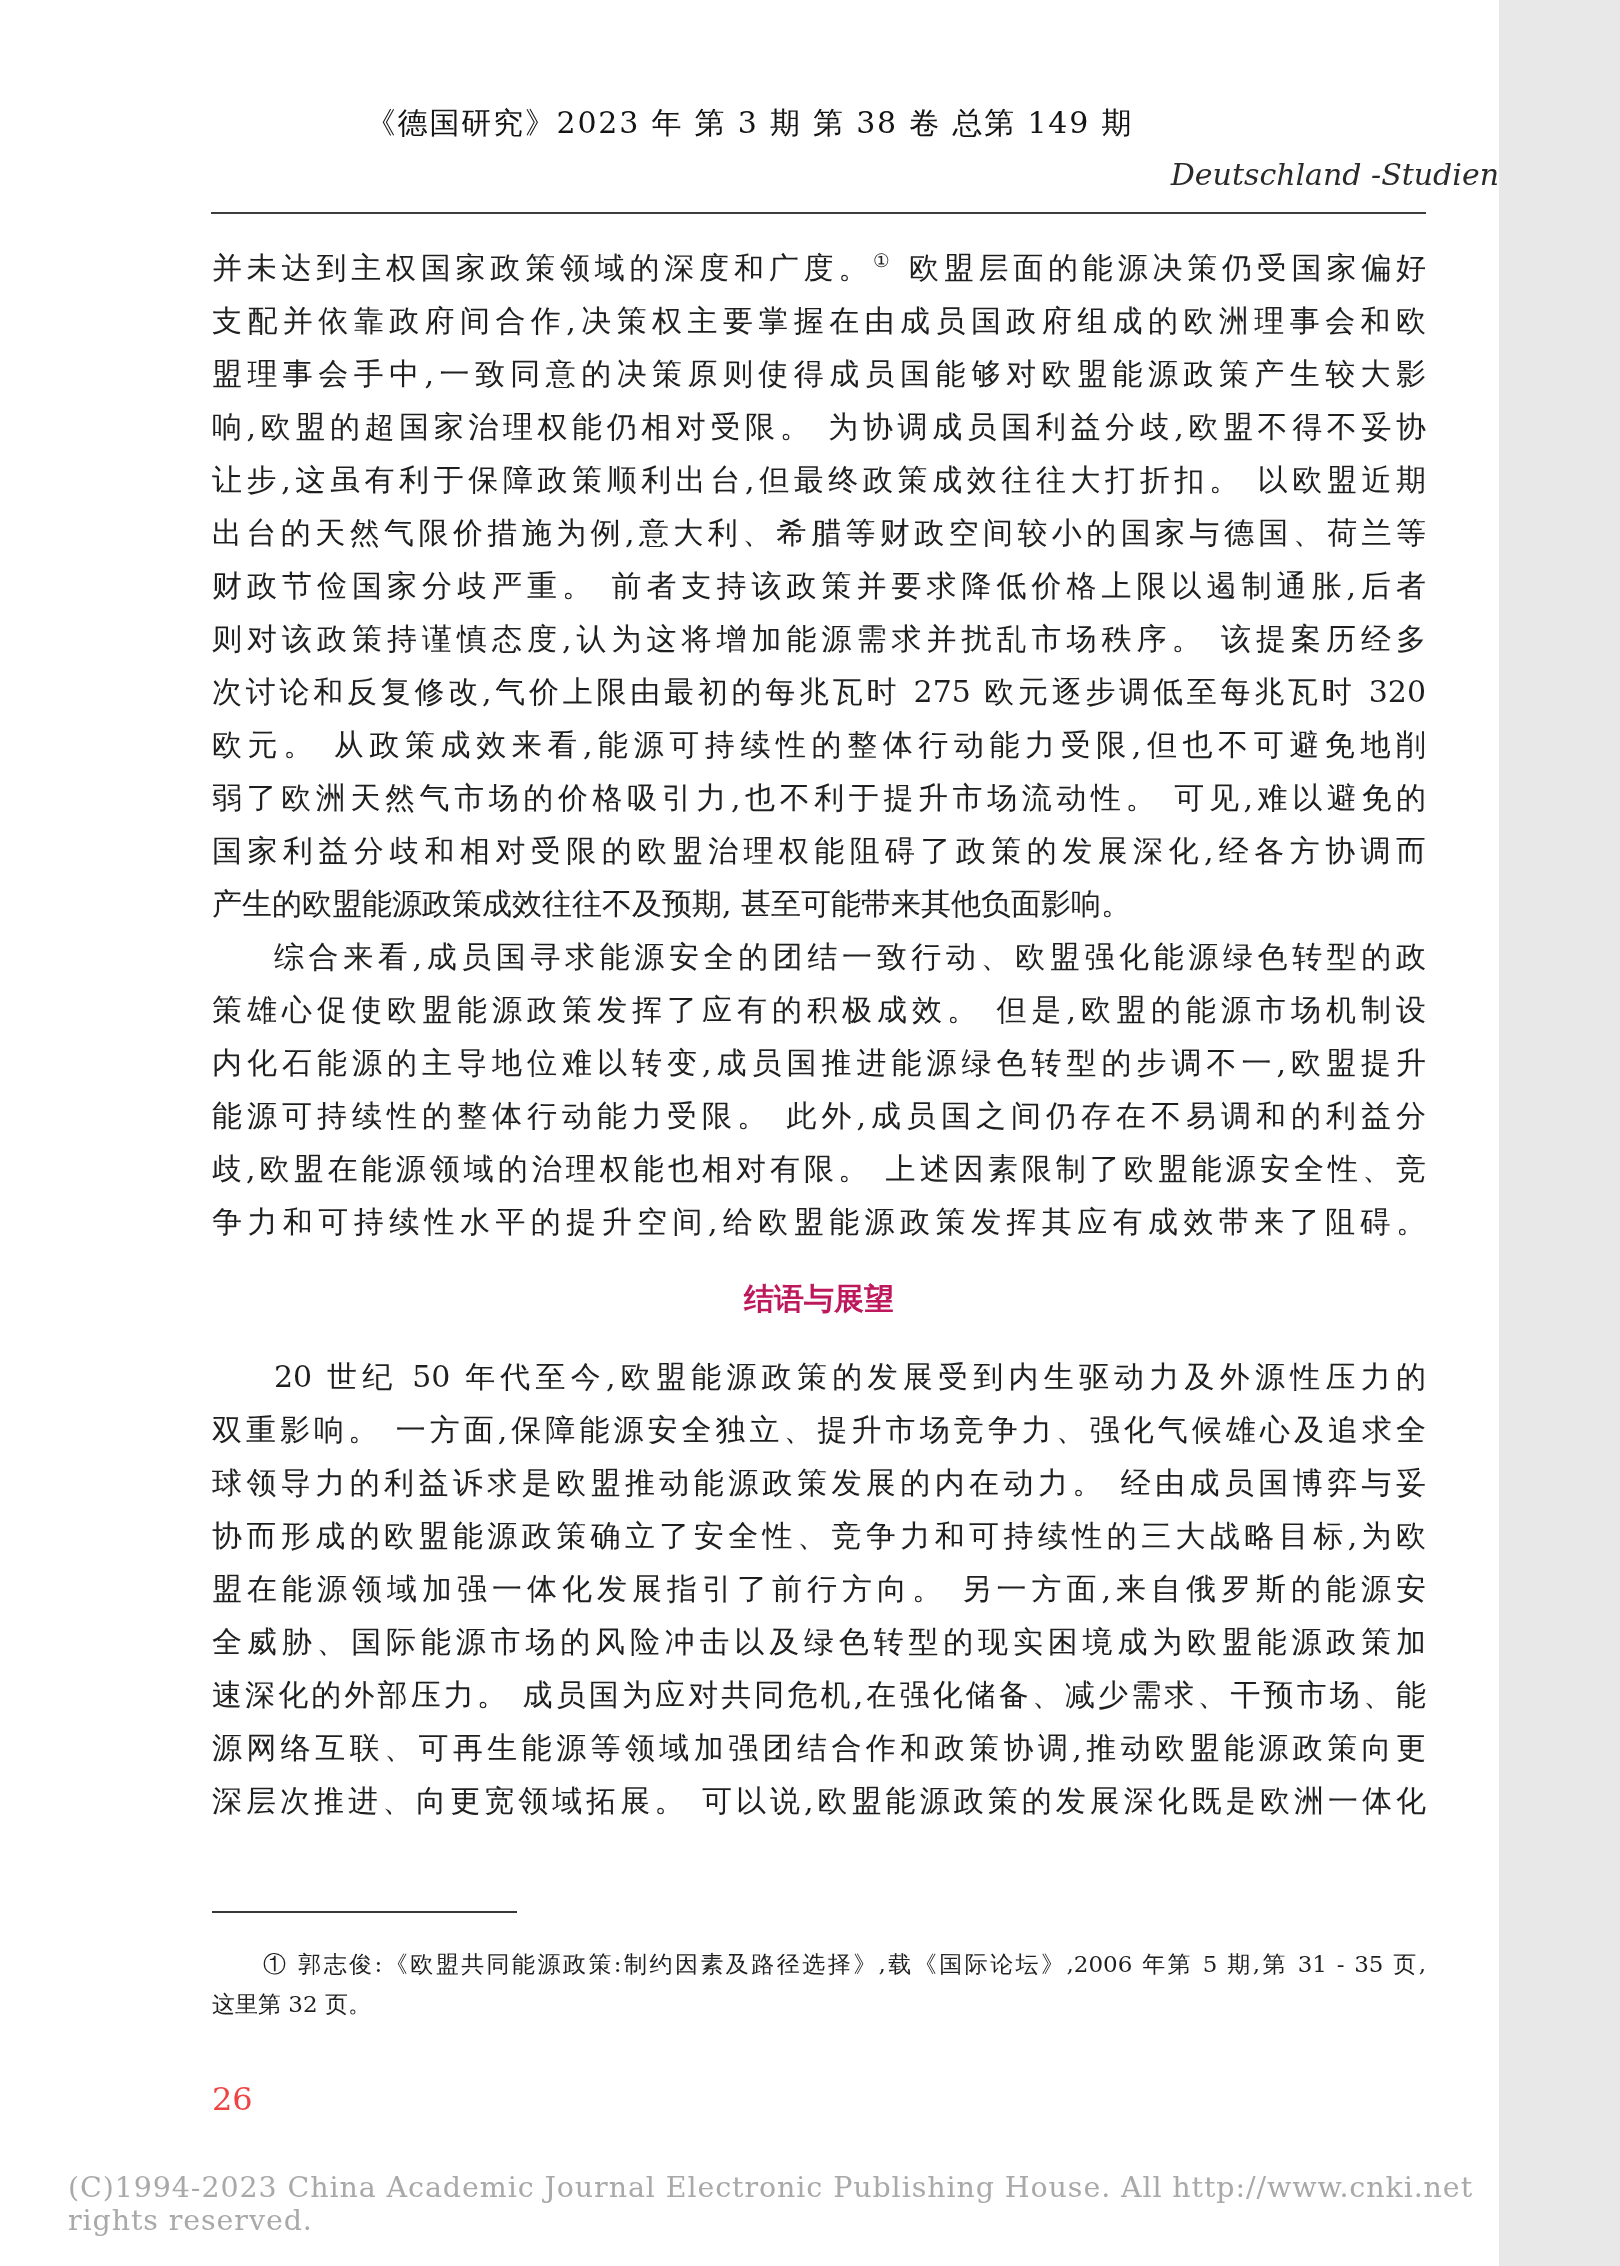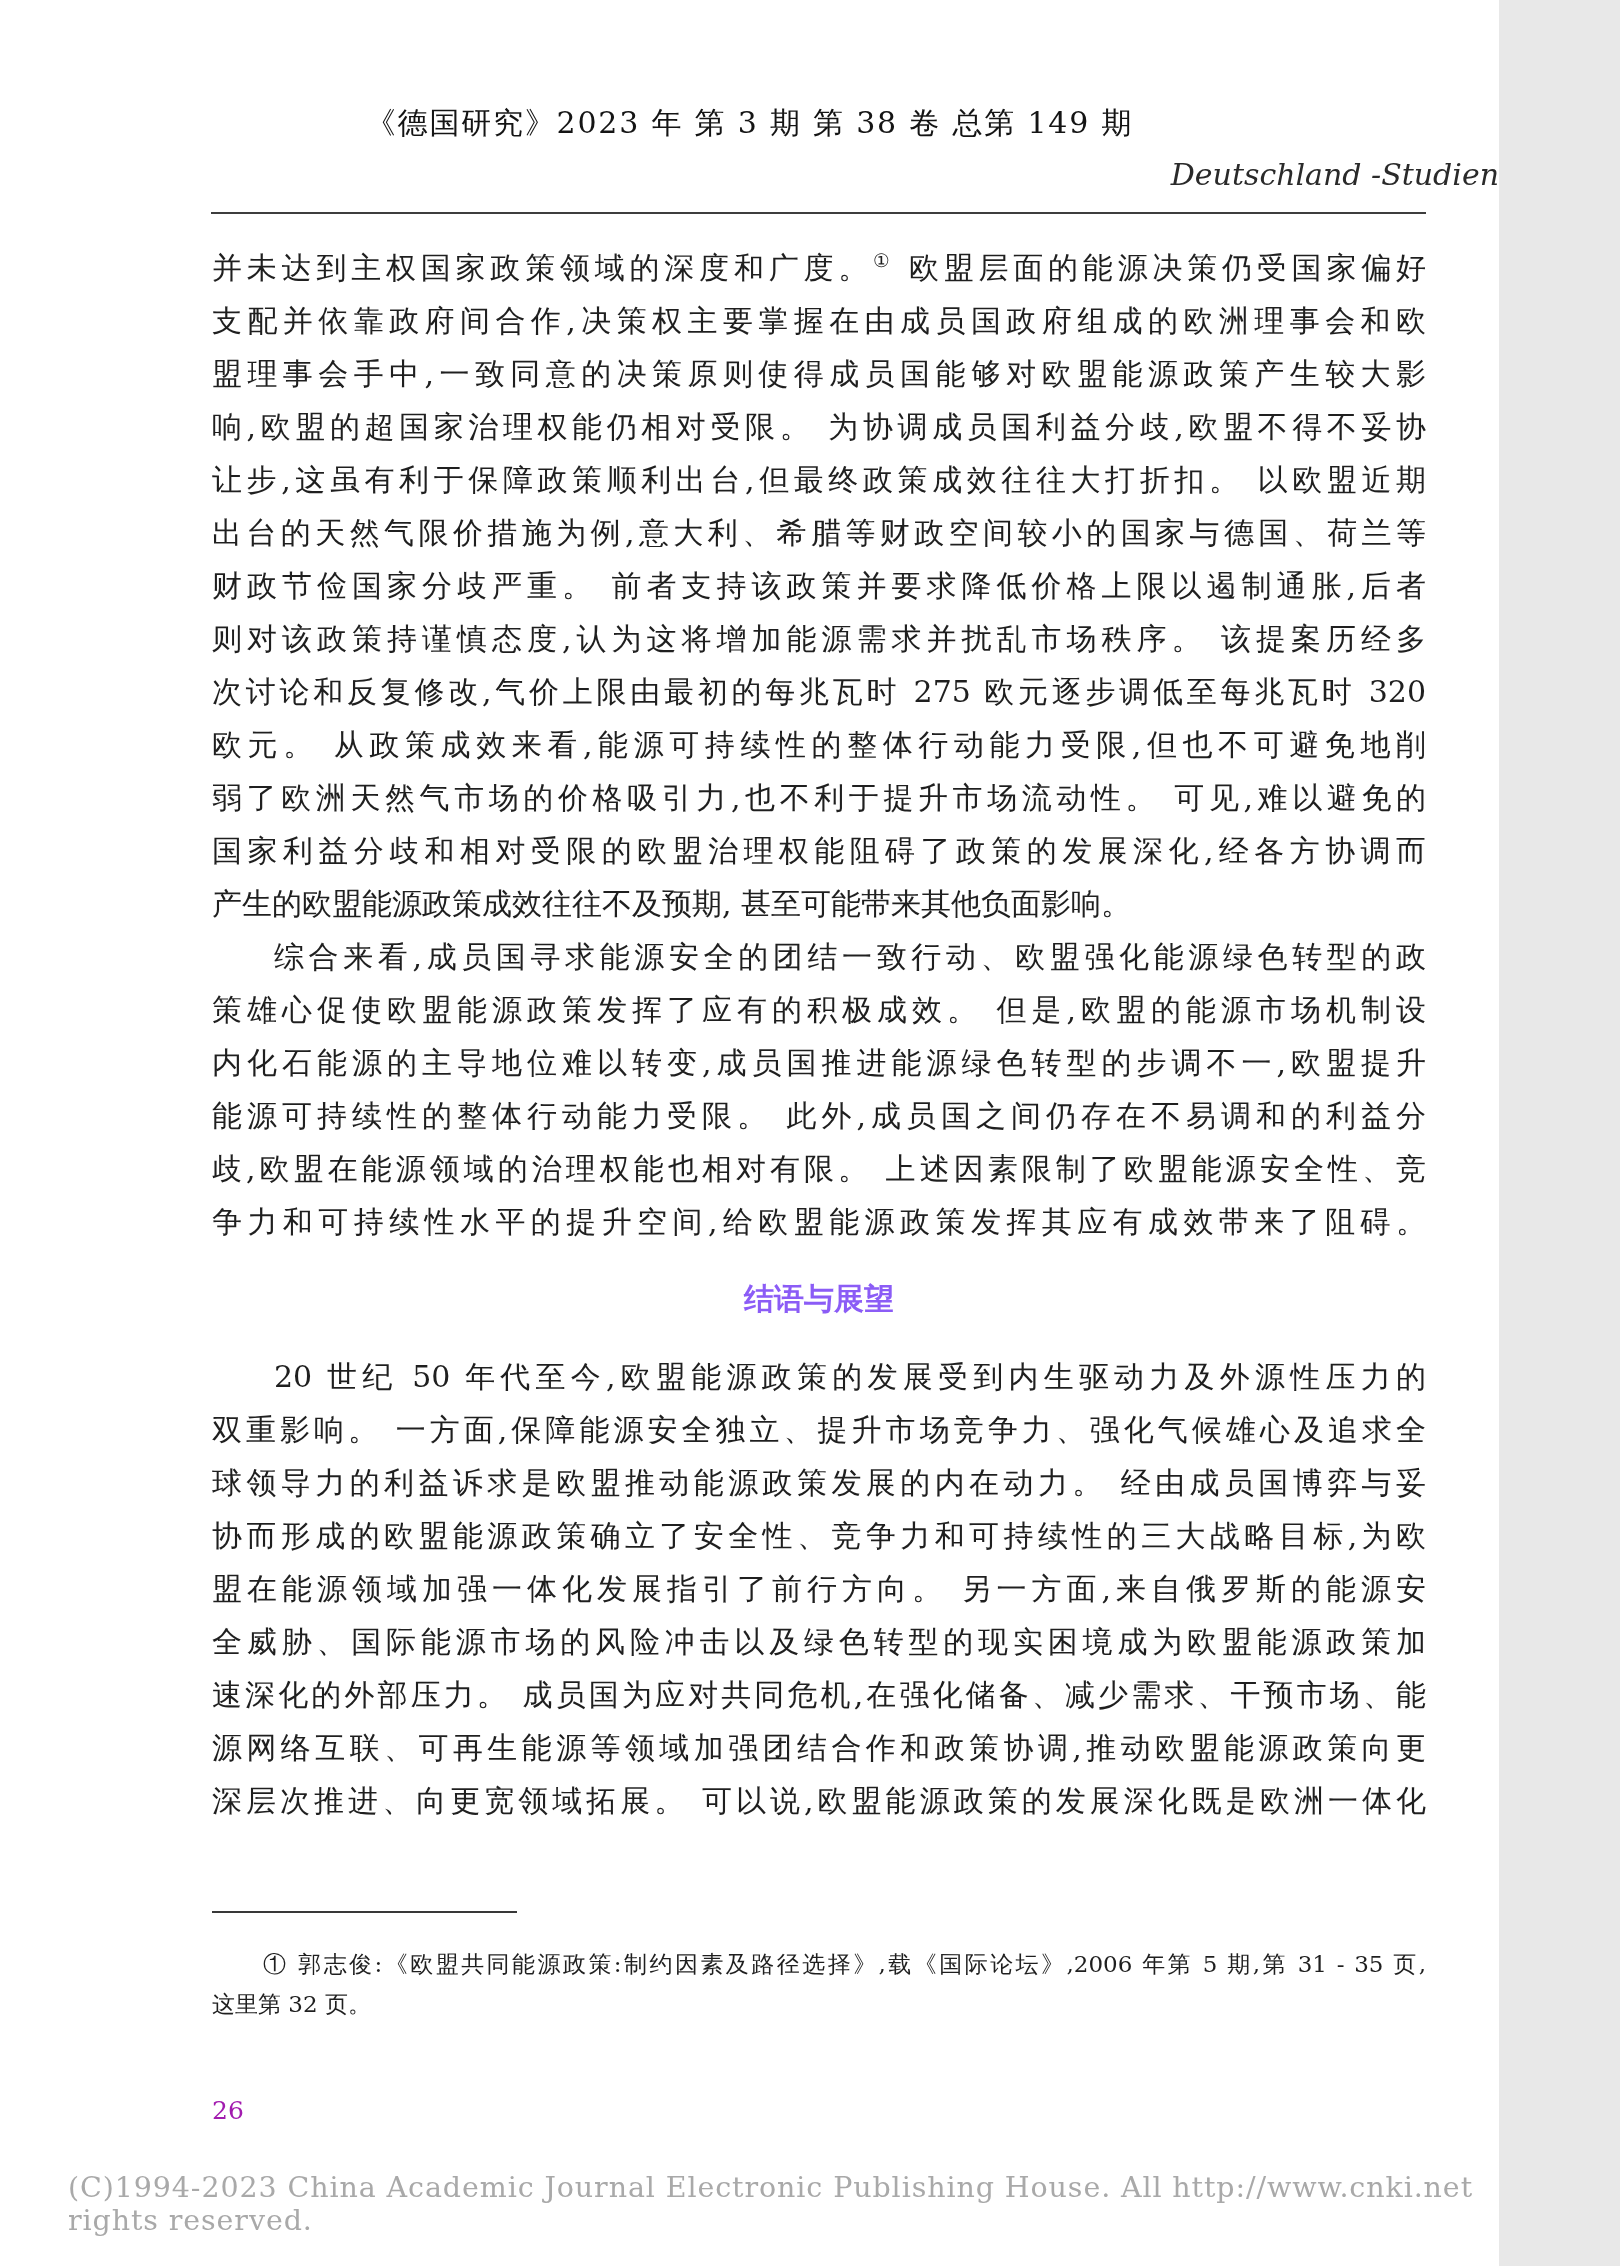--- a/index.html
+++ b/index.html
@@ -57,44 +57,43 @@
     vertical-align: super;
     line-height: 0;
   }
   .section-heading {
     font-family: "DejaVu Sans", sans-serif;
     font-weight: bold;
     font-size: 30px;
     line-height: 53px;
     text-align: center;
     margin: 24px 0 25px 0;
-    color: #8b5cf6;
+    color: #be185d;
   }
   .footnote-sep {
     position: absolute;
     top: 1911px; left: 212px;
     width: 305px;
     border: none;
     border-top: 2.7px solid #383838;
     margin: 0;
   }
   .footnote {
     position: absolute;
     top: 1944px; left: 212px;
     width: 1214px;
     font-size: 23px;
     line-height: 40px;
   }
   .footnote .tline.indent { text-indent: 51px; }
   .page-number {
     position: absolute;
     top: 2080px; left: 212px;
-    font-size: 25px;
-    color: #a21caf;
-    margin-top: 16px;
+    font-size: 32px;
+    color: #ef4444;
   }
   .cnki-footer {
     position: absolute;
     top: 2171px; left: 68px; right: 26px;
     display: flex;
     justify-content: space-between;
     align-items: baseline;
     font-size: 28.5px;
     color: #a9a9a9;
     letter-spacing: 0.9px;

